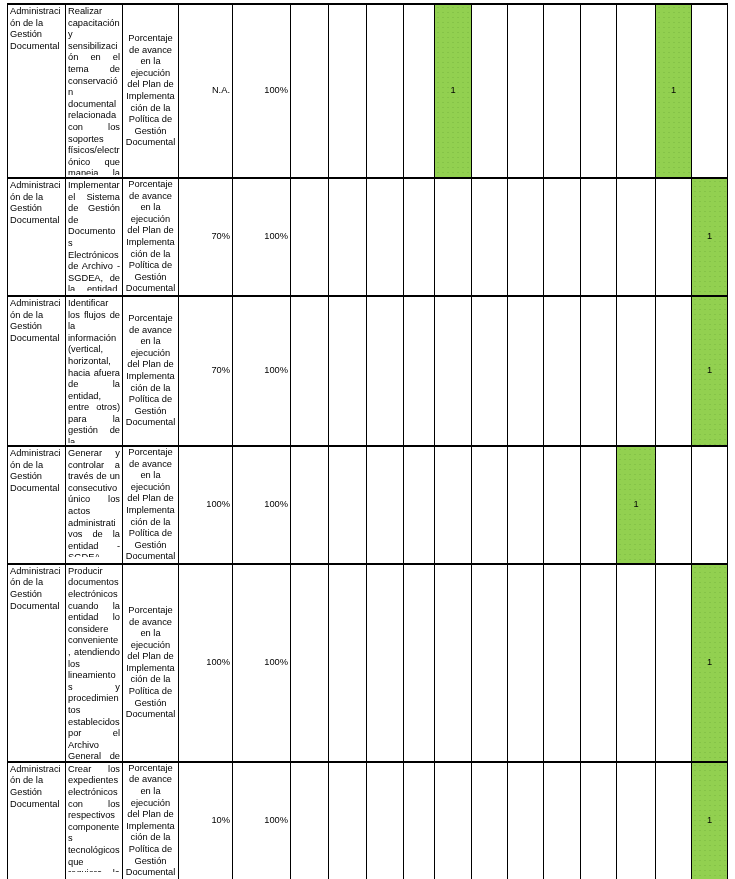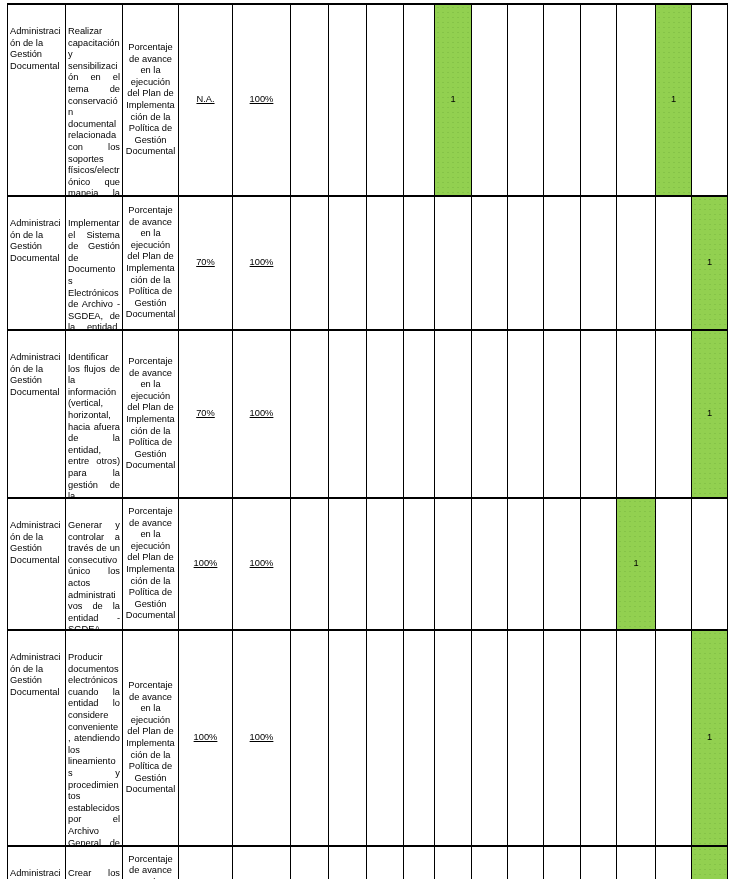--- a/index.html
+++ b/index.html
@@ -33,28 +33,27 @@
     vertical-align:middle;
     overflow:hidden;
   }
   td.cat,td.act{vertical-align:top;}
   td.act .clip{text-align:justify;}
   .clip{
     overflow:hidden;
     overflow-wrap:break-word;
     word-break:break-word;
     padding-top:1px;
-    margin-top:20px;
   }
   td.ind div{
     overflow-wrap:break-word;
     word-break:break-word;
     text-align:center;
   }
-  td.val{text-align:center;text-decoration:underline;}
+  td.val{text-align:right;}
   td.n{text-align:center;padding:0;}
   td.green{
     background-color:var(--hl);
     background-image:radial-gradient(circle,rgba(40,110,20,0.25) 0.7px,transparent 1px);
     background-size:5px 5px;
   }
   
   .mh1{max-height:170px;} .mh2{max-height:112px;} .mh3{max-height:146px;}
   .mh4{max-height:110px;} .mh5{max-height:194px;} .mh6{max-height:109px;}
 </style>

